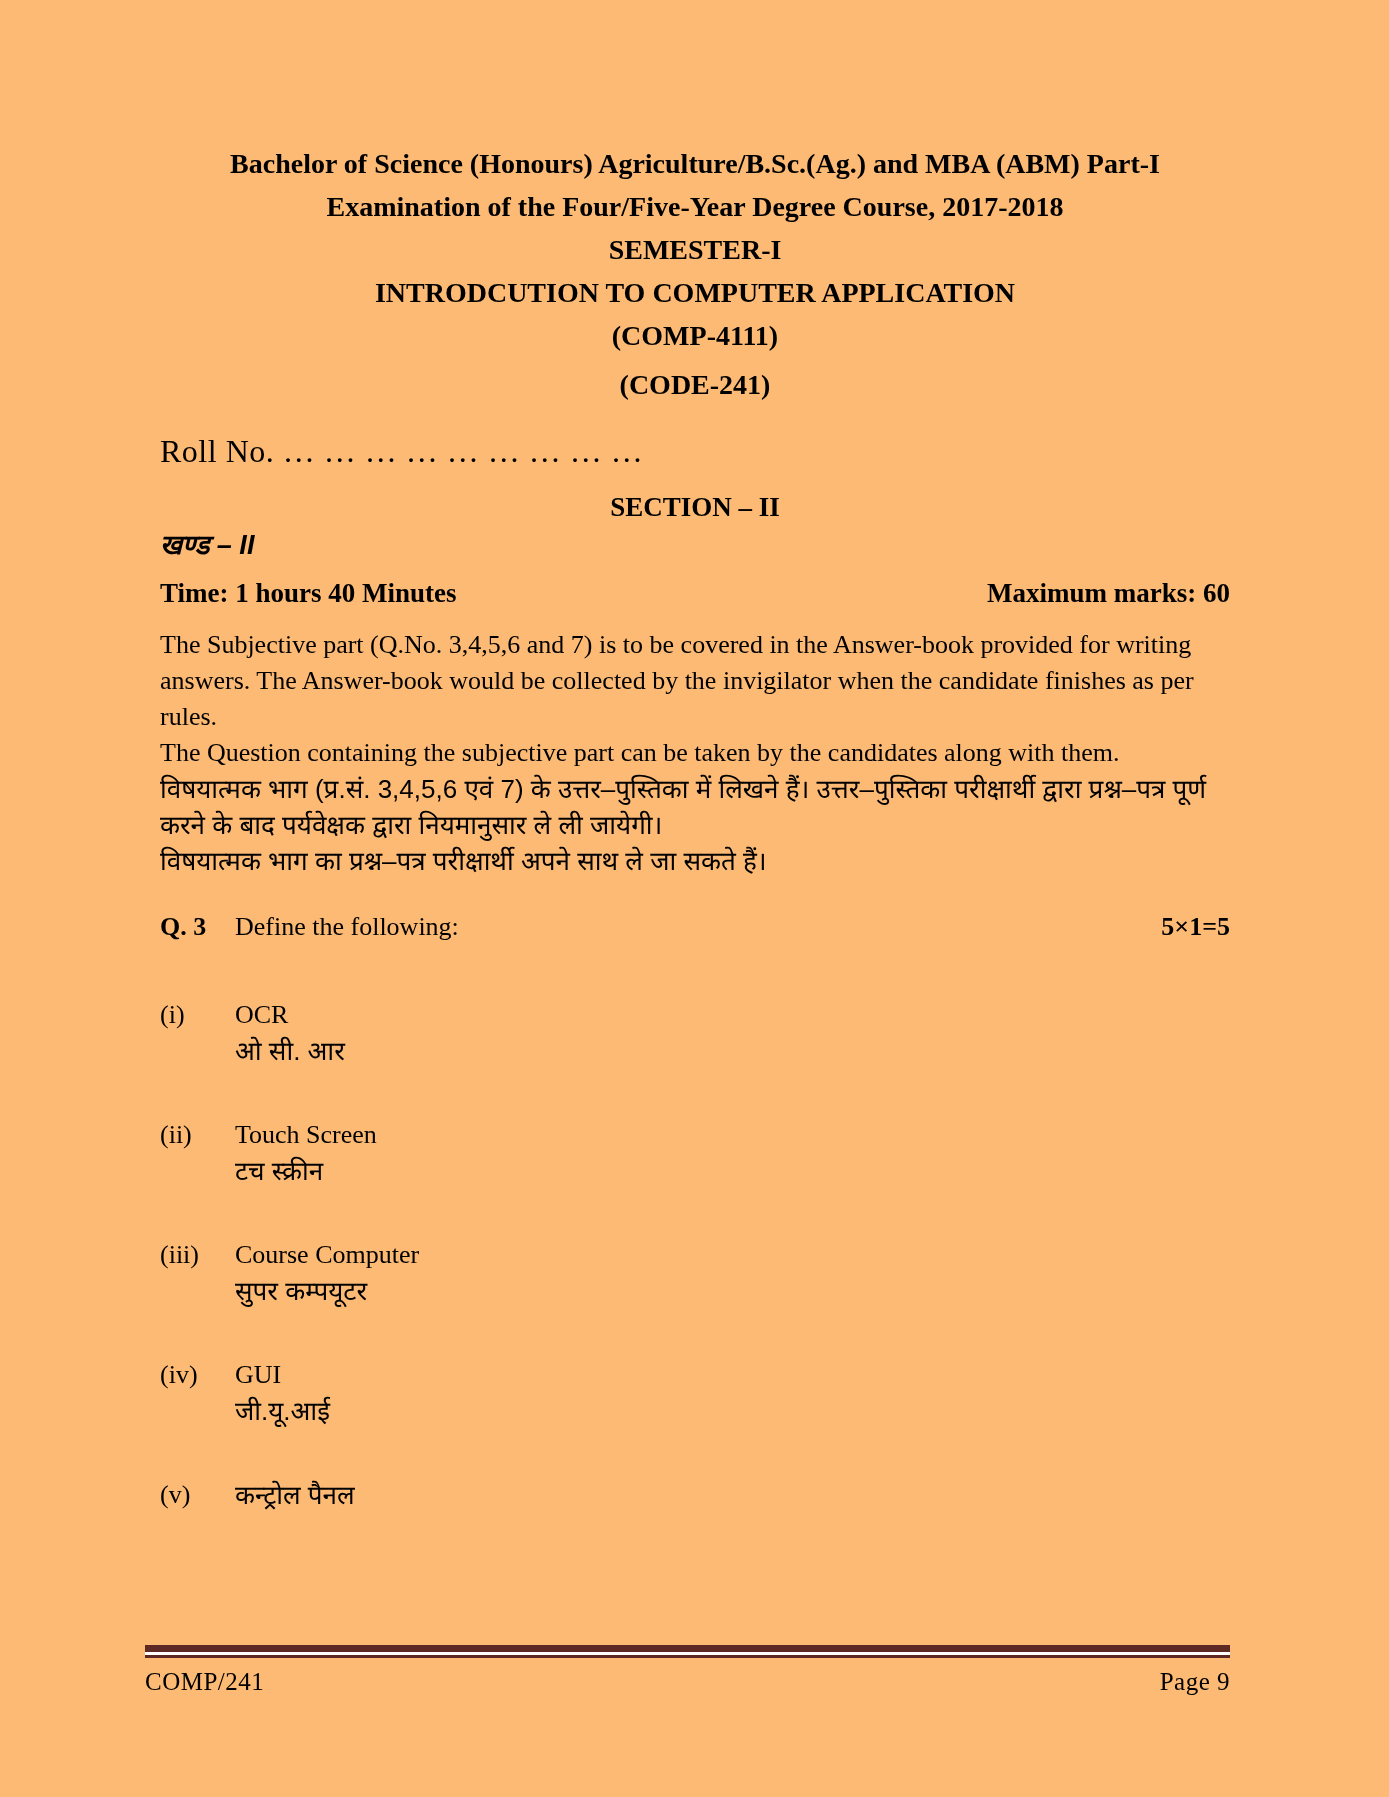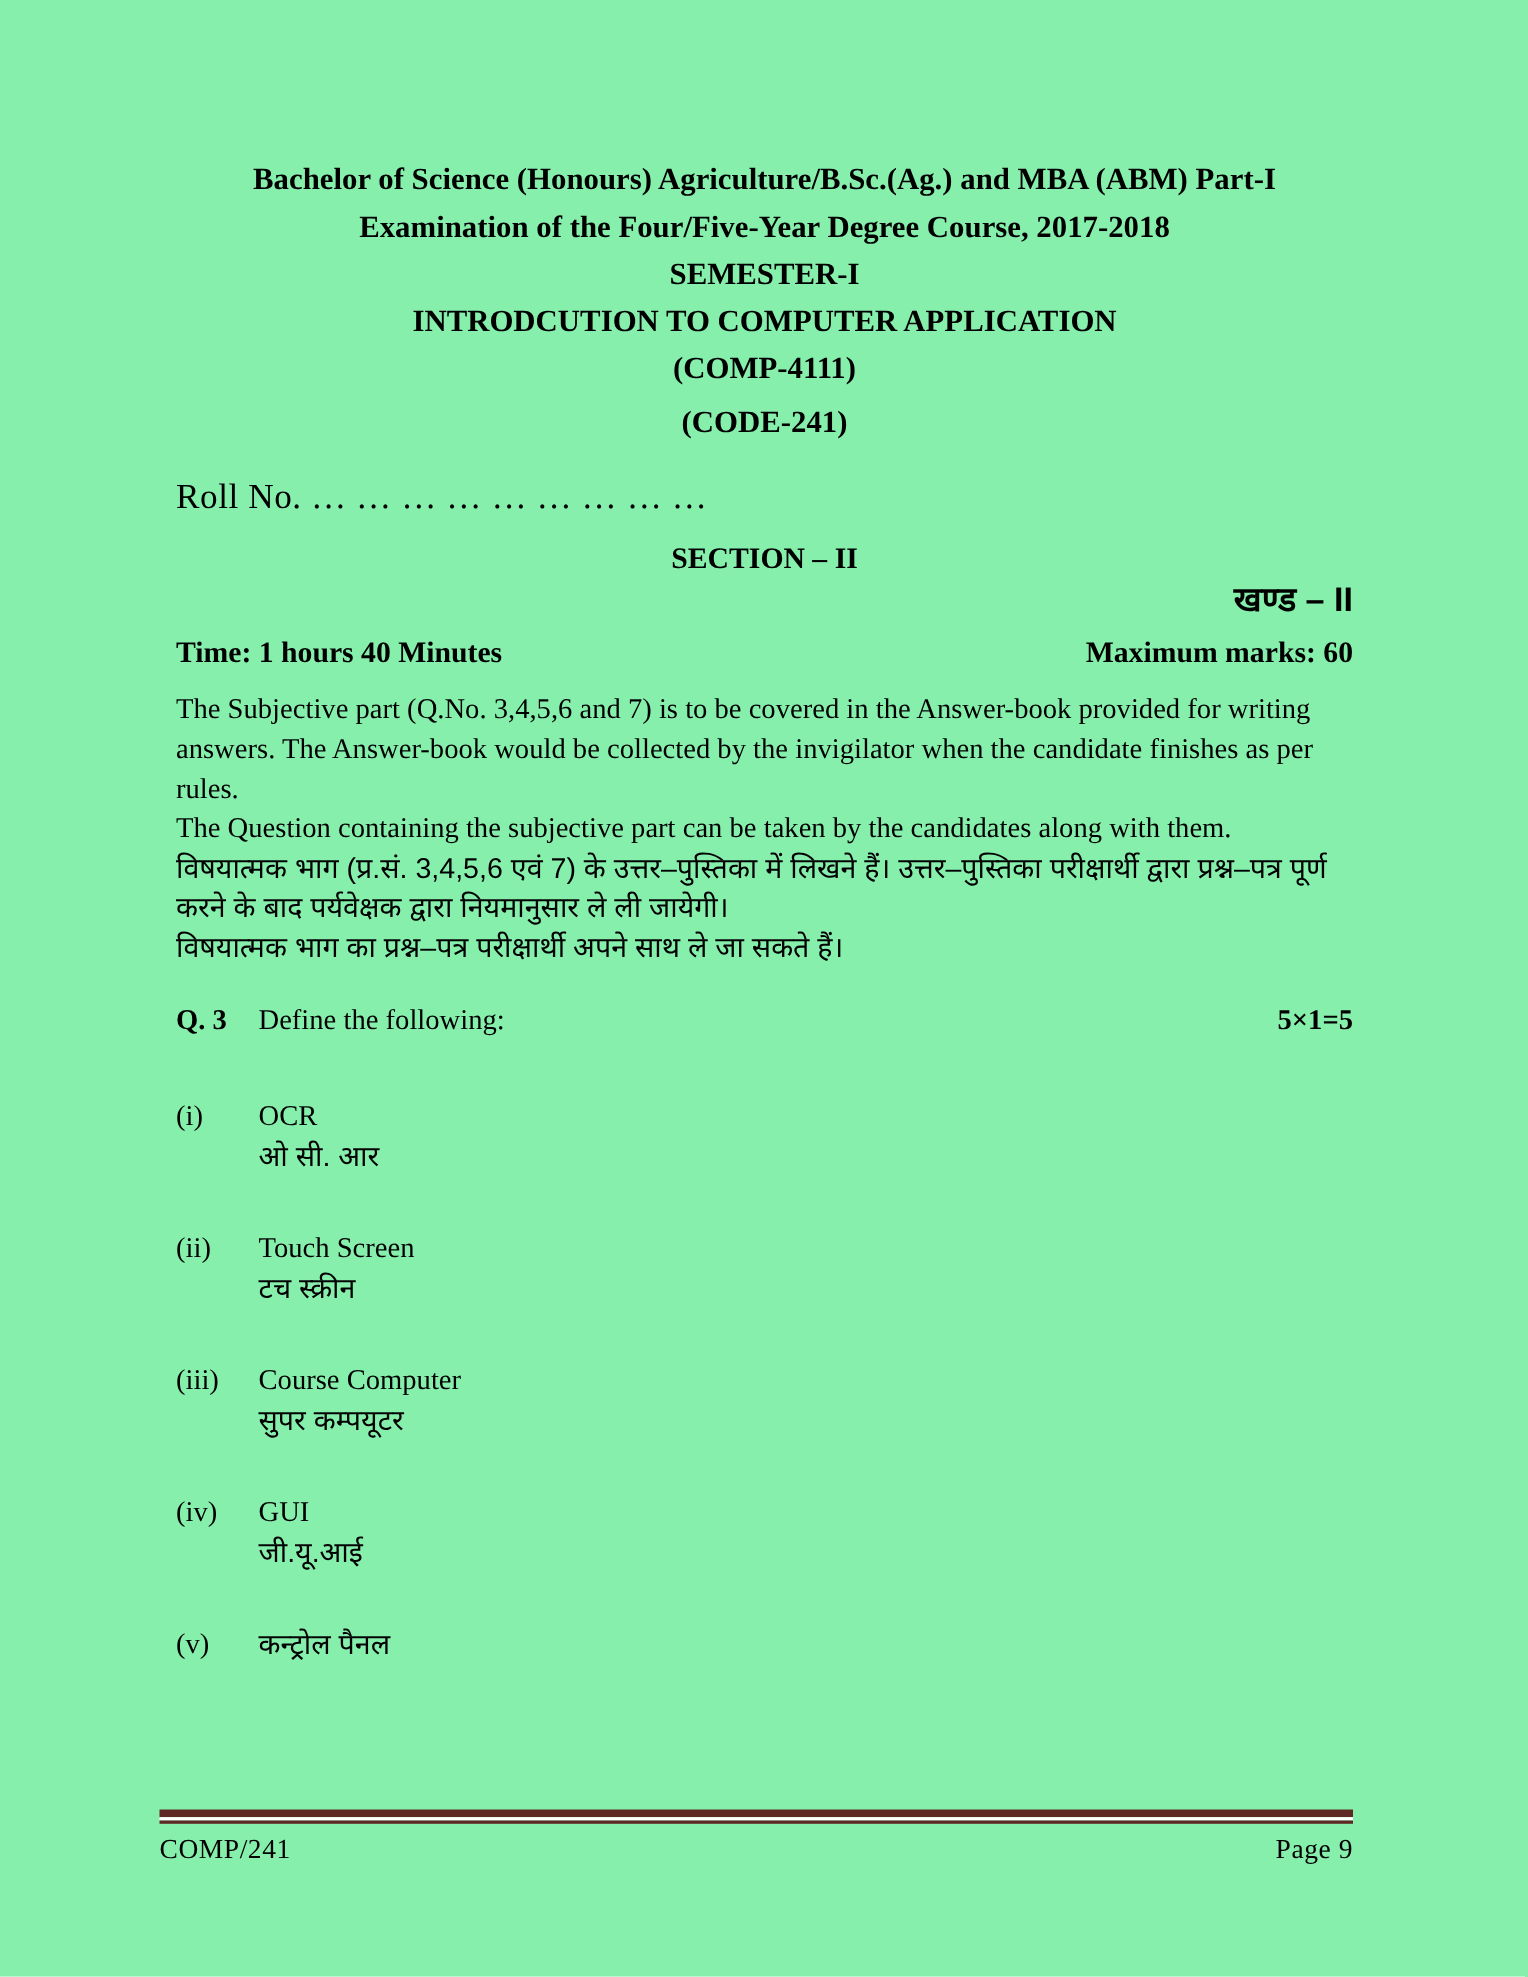--- a/index.html
+++ b/index.html
@@ -1,21 +1,21 @@
 <!DOCTYPE html>
 <html><head>
 <meta charset="utf-8">
 <style>
   * { margin: 0; padding: 0; box-sizing: border-box; }
   html, body { background: #ffffff; }
   .page {
     position: relative;
     width: 1389px;
     height: 1797px;
-    background: #86efac;
+    background: #fdba74;
     font-family: "Liberation Serif", serif;
     color: #000000;
     overflow: hidden;
   }
   .content {
     padding: 142px 159px 0 160px; 
   }
   
   .header { text-align: center; font-weight: bold; font-size: 28px; }
   .header .hline { line-height: 43px; }
@@ -25,23 +25,24 @@
     font-size: 32px;
     margin-top: 27px;
     letter-spacing: 0.5px;
   }
   
   .section-en {
     text-align: center; font-weight: bold; font-size: 27px;
     margin-top: 18px; line-height: 38px;
   }
   .section-hi {
-    text-align: right; font-weight: bold; font-size: 31px;
+    text-align: left; font-weight: bold; font-size: 27px;
     line-height: 38px;
     font-family: "Liberation Sans", sans-serif;
+    font-style: italic;
   }
   
   .time-row {
     display: flex; justify-content: space-between;
     font-weight: bold; font-size: 27px; margin-top: 14px;
   }
   
   .instructions { margin-top: 18px; font-size: 26px; line-height: 36px; }
   .instructions p { margin: 0; }
   .hi-text { font-family: "Liberation Sans", sans-serif; }

